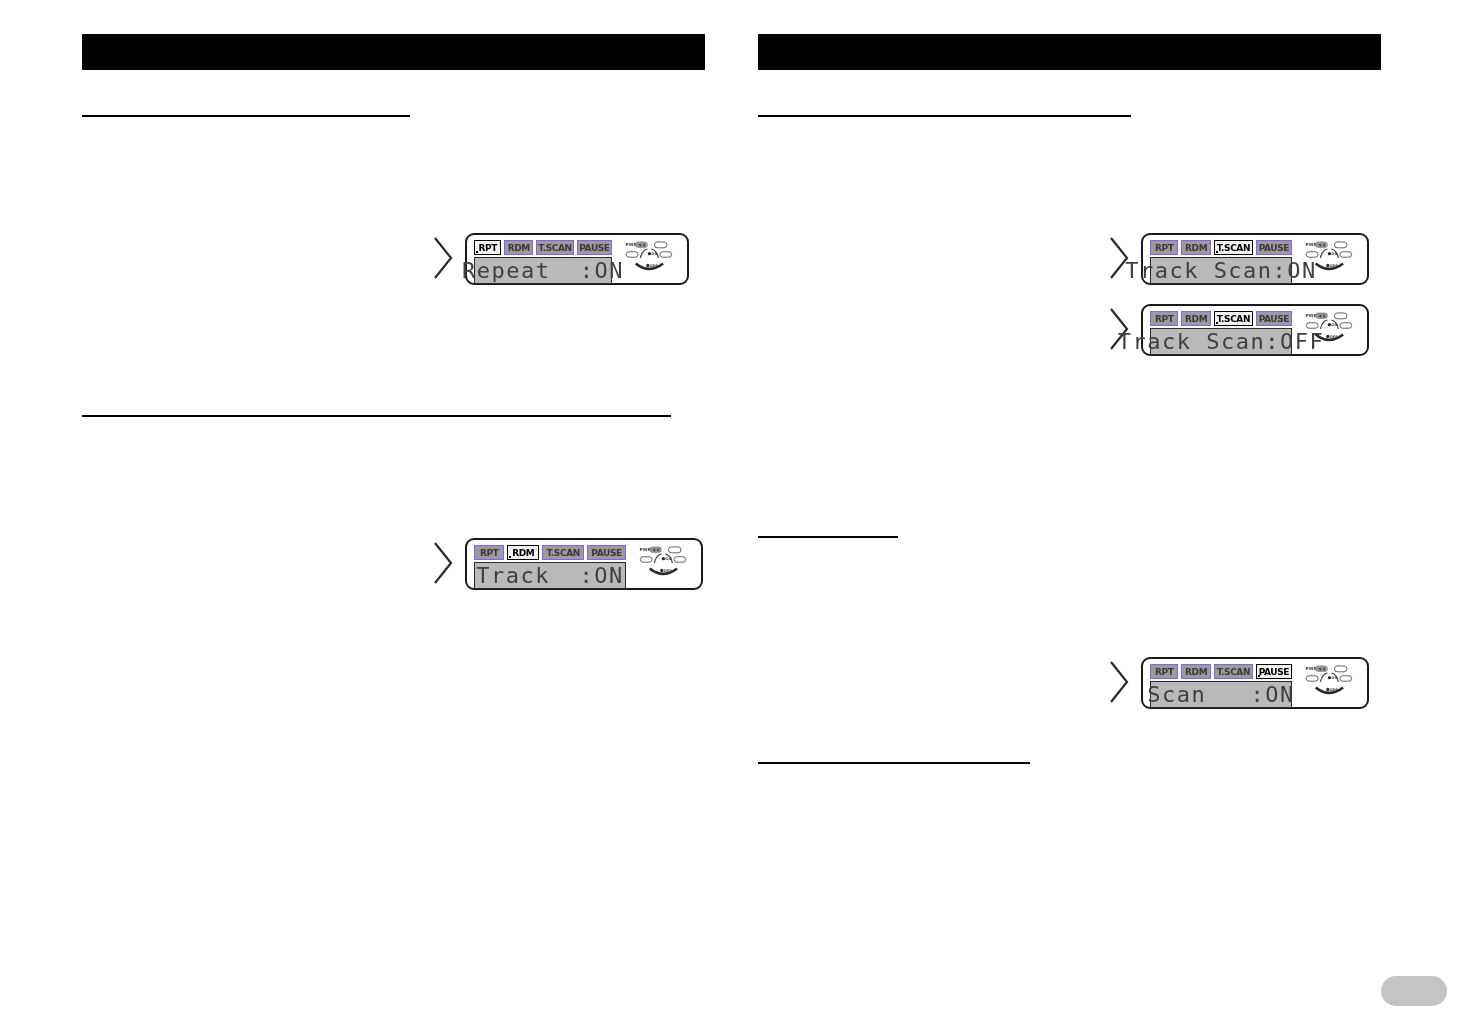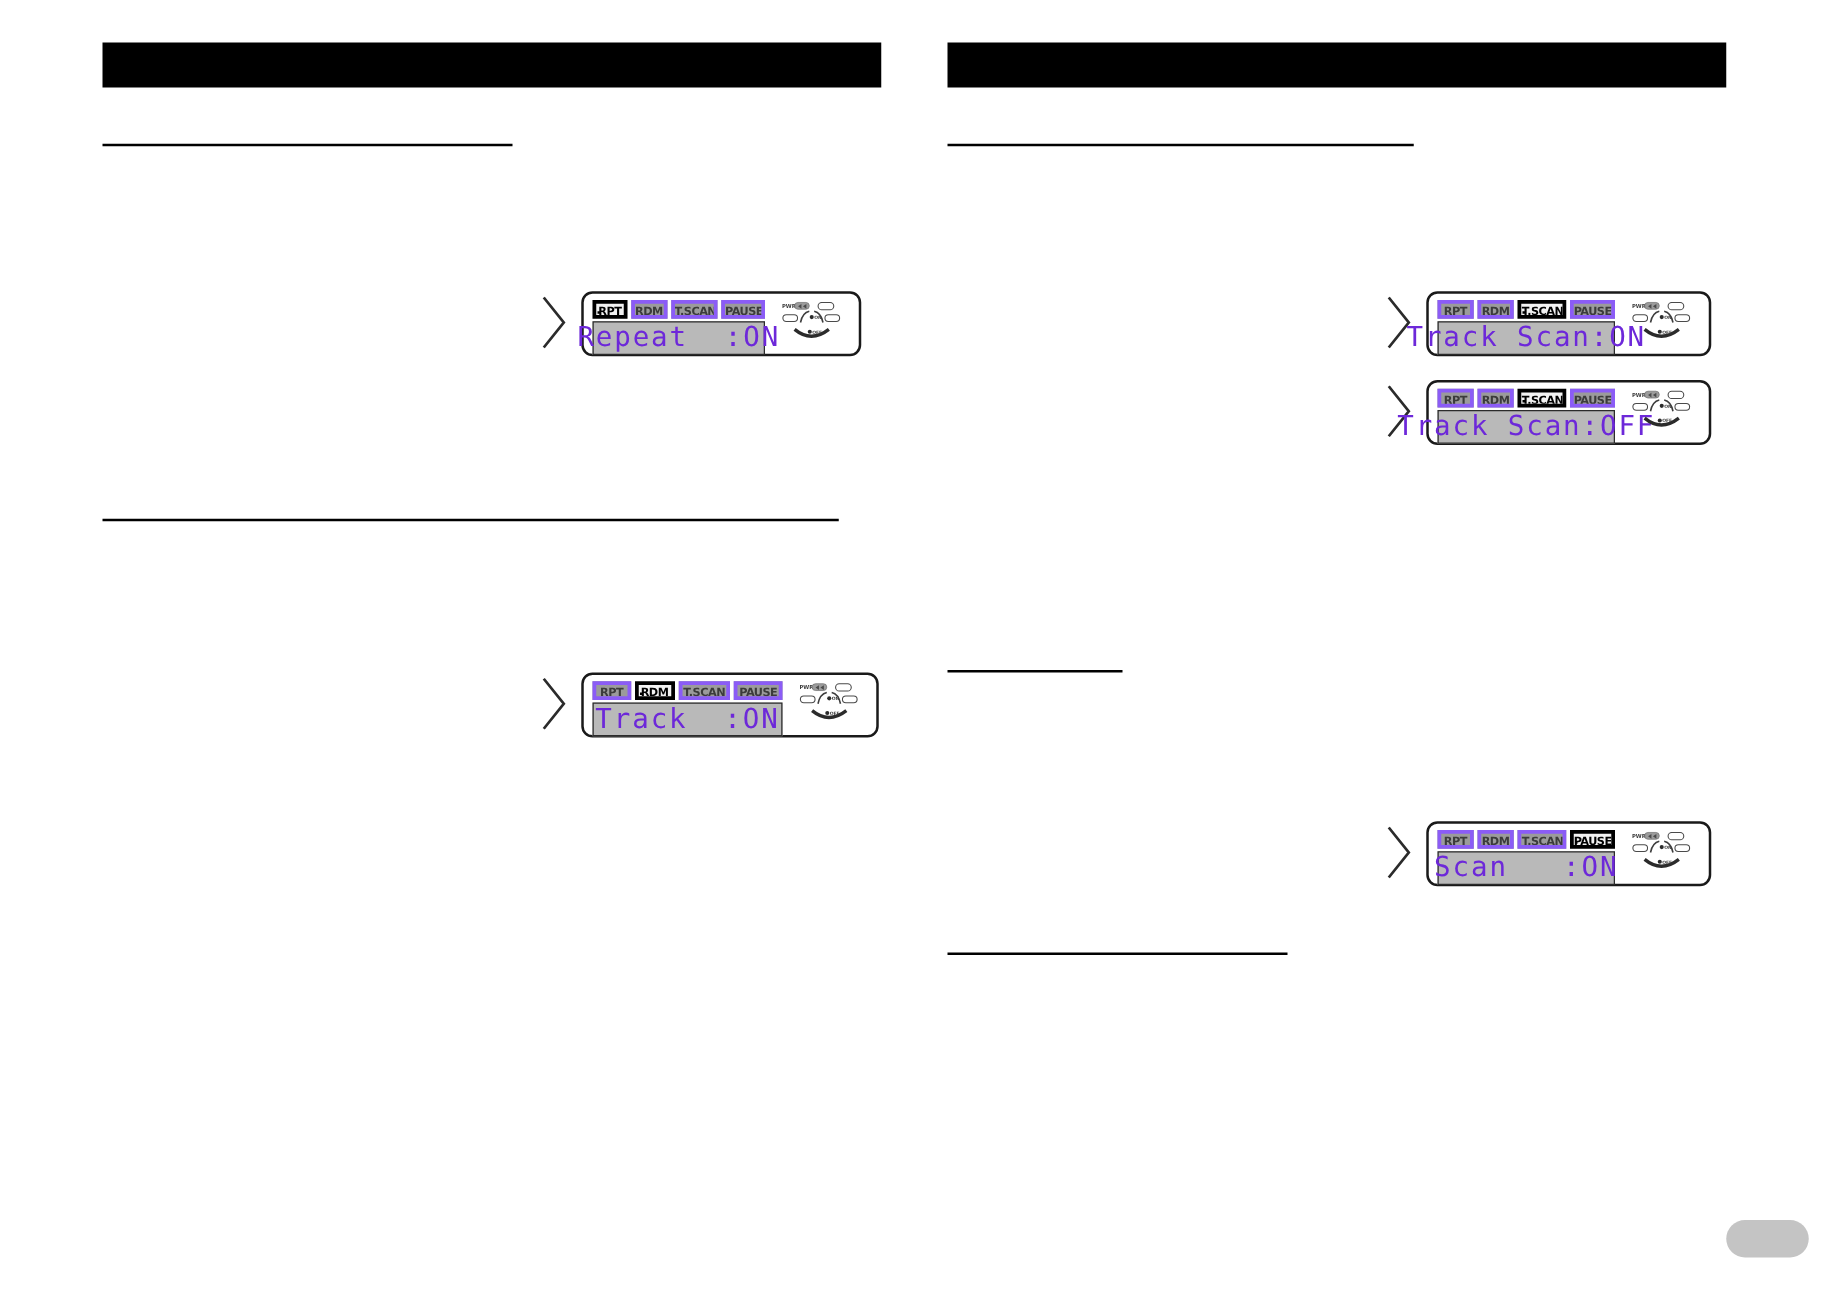--- a/index.html
+++ b/index.html
@@ -93,21 +93,21 @@
     position: relative;
     height: 15px;
     background: #9b9b9b;
     color: #3b3b3b;
     font-family: "DejaVu Sans", sans-serif;
     font-size: 9px;
     font-weight: bold;
     line-height: 15px;
     text-align: center;
     letter-spacing: -0.4px;
-    border: 3px solid #8b5cf6;
+    border: 1px solid #8b5cf6;
     box-sizing: border-box;
     overflow: hidden;
     white-space: nowrap;
   }
   .ind.active {
     background: #f2f2f2;
     color: #000000;
     border-color: #000000;
   }
   .ind.active::before {
@@ -129,21 +129,21 @@
     background: #b9b9b9;
     border: 1.5px solid #2b2b2b;
     box-sizing: border-box;
     flex: 1 1 auto;
     display: flex;
     align-items: center;
     justify-content: center;
     font-family: "DejaVu Sans Mono", monospace;
     font-size: 22px;
     letter-spacing: 1.5px;
-    color: #6d28d9;
+    color: #404040;
     white-space: pre;
   }
 
   
   .lcd-icons {
     flex: 0 0 auto;
     width: 62px;
     margin-left: 6px;
     position: relative;
   }

